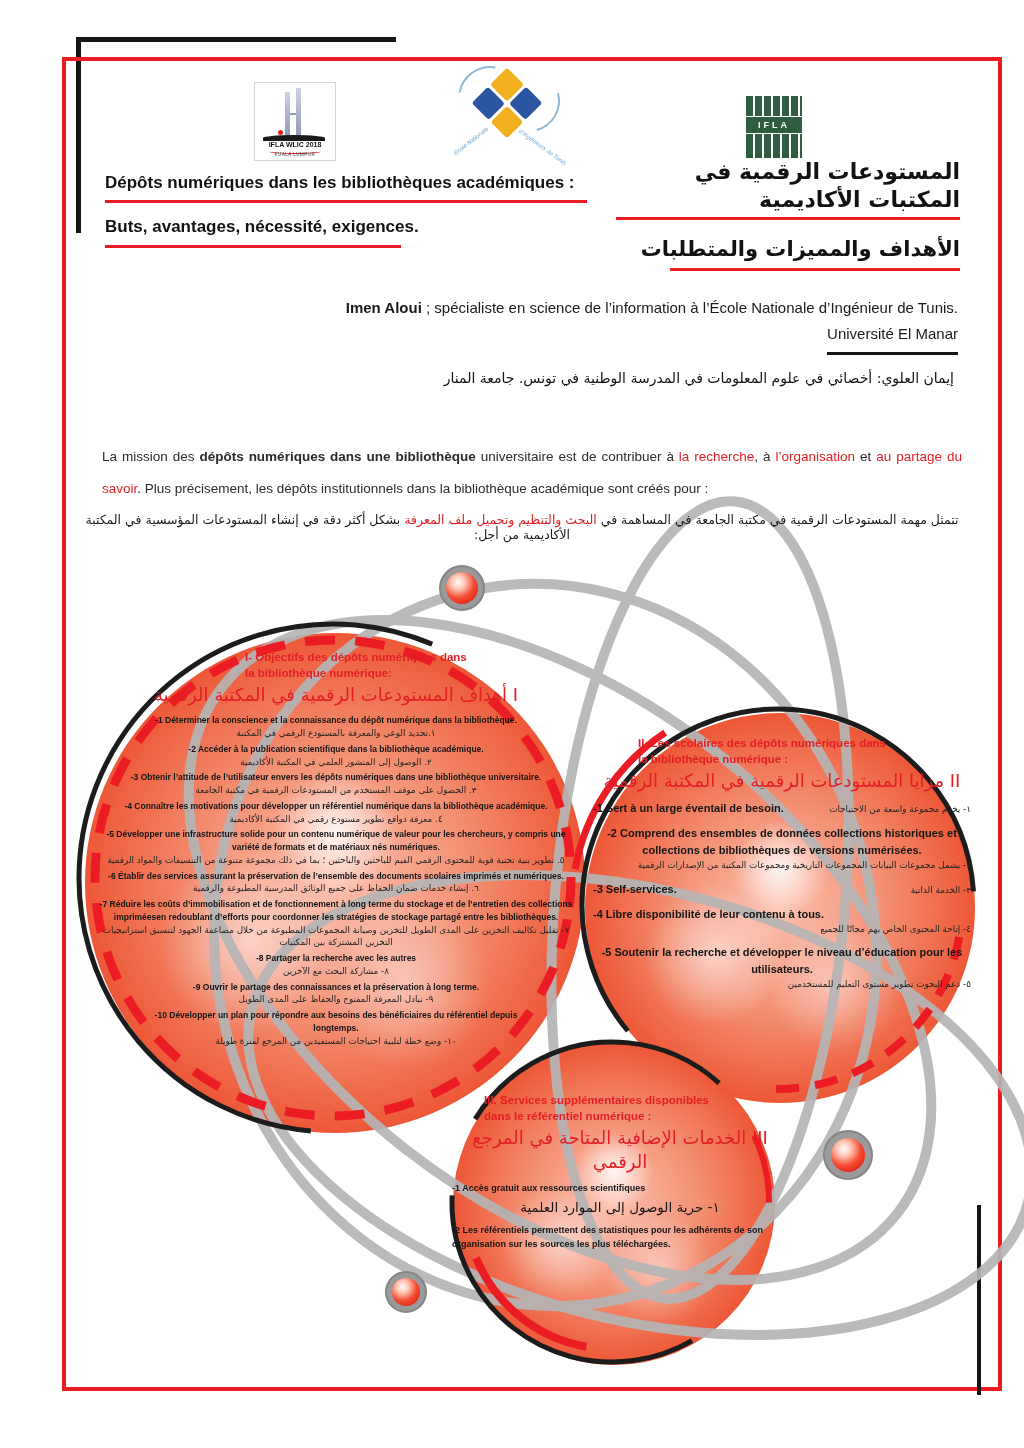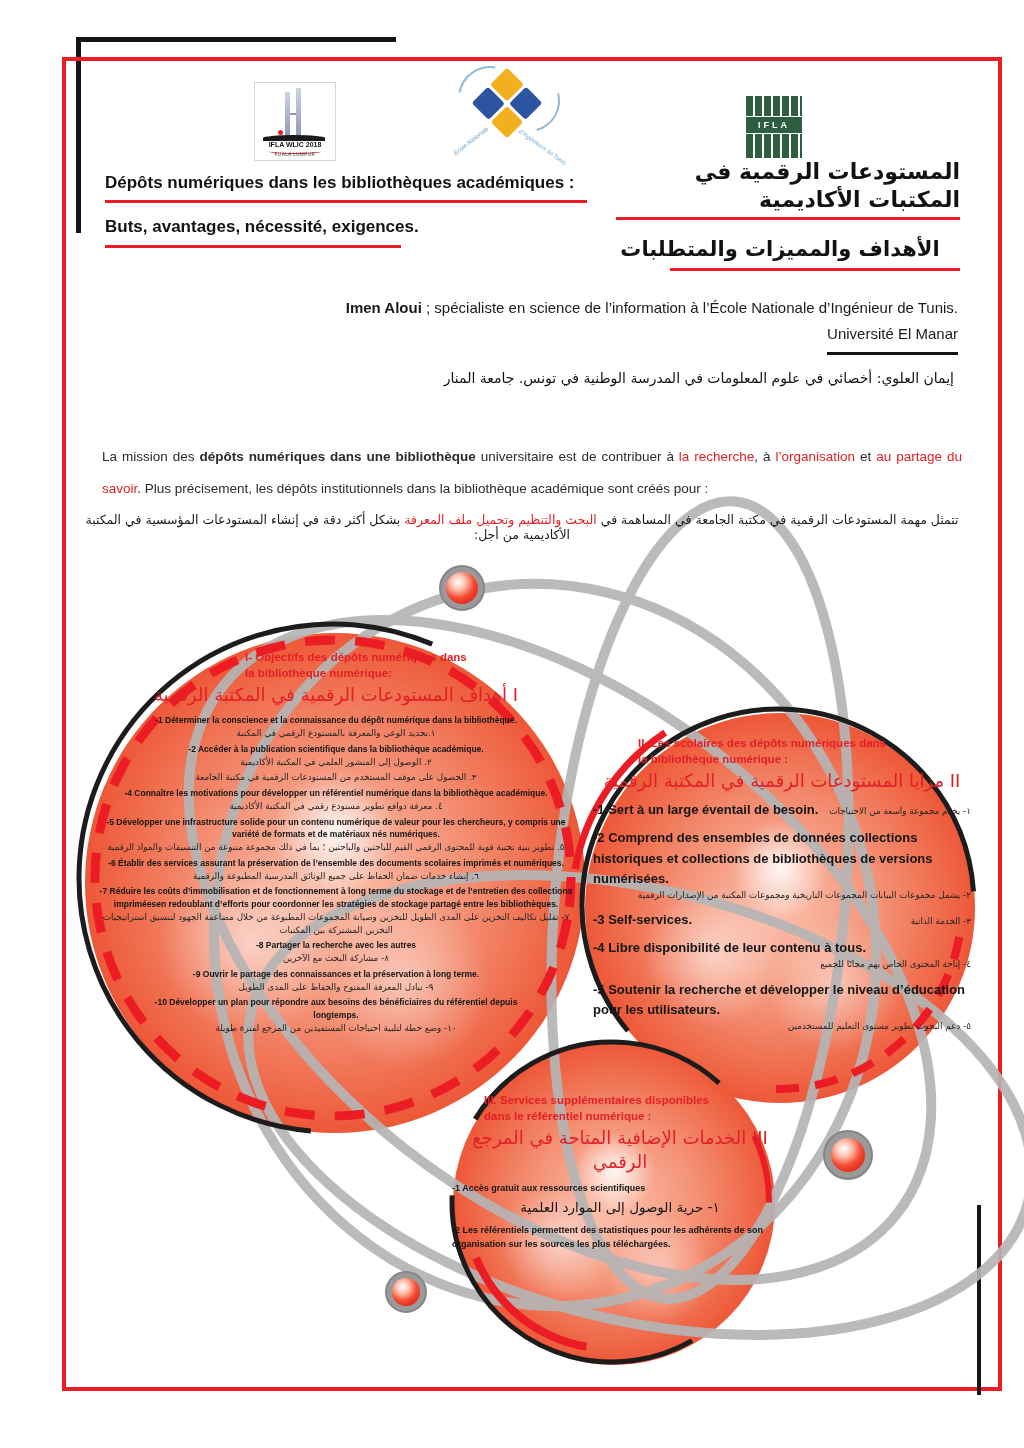--- a/index.html
+++ b/index.html
@@ -42,21 +42,21 @@
   
   .title-fr-wrap{left:105px;top:172px;width:484px;}
   .title-fr{font-weight:bold;font-size:17px;line-height:1.25;color:#121212;}
   .rule{height:3px;background:#ec1c24;}
   .title-fr-wrap .r1{width:482px;margin-top:7px;}
   .title-fr-wrap .l2{margin-top:13px;}
   .title-fr-wrap .r2{width:296px;margin-top:7px;}
   .title-ar-wrap{left:600px;top:158px;width:360px;direction:rtl;}
   .title-ar{font-family:"DejaVu Sans",sans-serif;font-weight:bold;font-size:22px;line-height:1.25;color:#121212;}
   .title-ar-wrap .r1{width:344px;margin-top:4px;}
-  .title-ar-wrap .l2{margin-top:16px;font-size:21px;text-align:center;}
+  .title-ar-wrap .l2{margin-top:16px;font-size:21px;}
   .title-ar-wrap .r2{width:290px;margin-top:6px;}
   
   .author{left:90px;top:295px;width:868px;text-align:right;font-size:15px;line-height:1.75;color:#1a1a1a;}
   .author b{font-weight:bold;}
   .univ{display:inline-block;border-bottom:3px solid #151515;padding-bottom:4px;}
   .author-ar{left:90px;top:370px;width:864px;text-align:right;direction:rtl;
     font-family:"DejaVu Sans",sans-serif;font-size:14px;color:#111;}
   
   .mission-fr{left:102px;top:441px;width:860px;font-size:13.5px;line-height:32px;text-align:justify;color:#2b2b2b;}
   .red{color:#e31e24;}
@@ -82,21 +82,21 @@
   #sec1 .sec-title-fr{margin-left:150px;}
   #sec2{left:593px;top:736px;width:378px;}
   #sec2 .sec-title-fr{margin-left:45px;}
   #sec3{left:452px;top:1093px;width:336px;}
   #sec3 .sec-title-fr{margin-left:32px;}
   .obj-item{margin-bottom:3px;}
   .obj-item .fr{font-weight:bold;font-size:8.5px;line-height:1.5;text-align:center;color:#151515;}
   .obj-item .ar{font-family:"DejaVu Sans",sans-serif;font-size:8.8px;line-height:1.45;text-align:center;direction:rtl;color:#242424;}
   .obj-item.narrow{padding:0 55px;}
   .adv-item{display:flex;flex-wrap:wrap;align-items:baseline;margin-bottom:8px;}
-  .adv-item .fr{font-weight:bold;font-size:13px;line-height:1.55;color:#151515;min-width:0;}
+  .adv-item .fr{font-weight:bold;font-size:11px;line-height:1.55;color:#151515;min-width:0;text-align:center;}
   .adv-item .ar{font-family:"DejaVu Sans",sans-serif;font-size:8.8px;line-height:1.5;direction:rtl;margin-left:auto;color:#242424;}
   .svc-item .fr{font-weight:bold;font-size:9px;line-height:1.5;color:#151515;}
   .svc-item .ar{font-family:"DejaVu Sans",sans-serif;font-size:13.5px;line-height:1.4;text-align:center;direction:rtl;color:#161616;margin:3px 0 7px 0;}
 </style>
 </head>
 <body>
 
 <div>
 
   <div class="abs corner-tl-h"></div>
@@ -218,20 +218,21 @@
     <div>
       <div class="obj-item">
         <div class="fr">-1 Déterminer la conscience et la connaissance du dépôt numérique dans la bibliothèque.</div>
         <div class="ar">١.تحديد الوعي والمعرفة بالمستودع الرقمي في المكتبة</div>
       </div>
       <div class="obj-item">
         <div class="fr">-2 Accéder à la publication scientifique dans la bibliothèque académique.</div>
         <div class="ar">٢. الوصول إلى المنشور العلمي في المكتبة الأكاديمية</div>
       </div>
       <div class="obj-item">
+        <div class="fr">-3 Obtenir l’attitude de l’utilisateur envers les dépôts numériques dans une bibliothèque universitaire.</div>
         <div class="ar">٣. الحصول على موقف المستخدم من المستودعات الرقمية في مكتبة الجامعة</div>
       </div>
       <div class="obj-item">
         <div class="fr">-4 Connaître les motivations pour développer un référentiel numérique dans la bibliothèque académique.</div>
         <div class="ar">٤. معرفة دوافع تطوير مستودع رقمي في المكتبة الأكاديمية</div>
       </div>
       <div class="obj-item">
         <div class="fr">-5 Développer une infrastructure solide pour un contenu numérique de valeur pour les chercheurs, y compris une variété de formats et de matériaux nés numériques.</div>
         <div class="ar">٥. تطوير بنية تحتية قوية للمحتوى الرقمي القيم للباحثين والباحثين ؛ بما في ذلك مجموعة متنوعة من التنسيقات والمواد الرقمية</div>
       </div>

